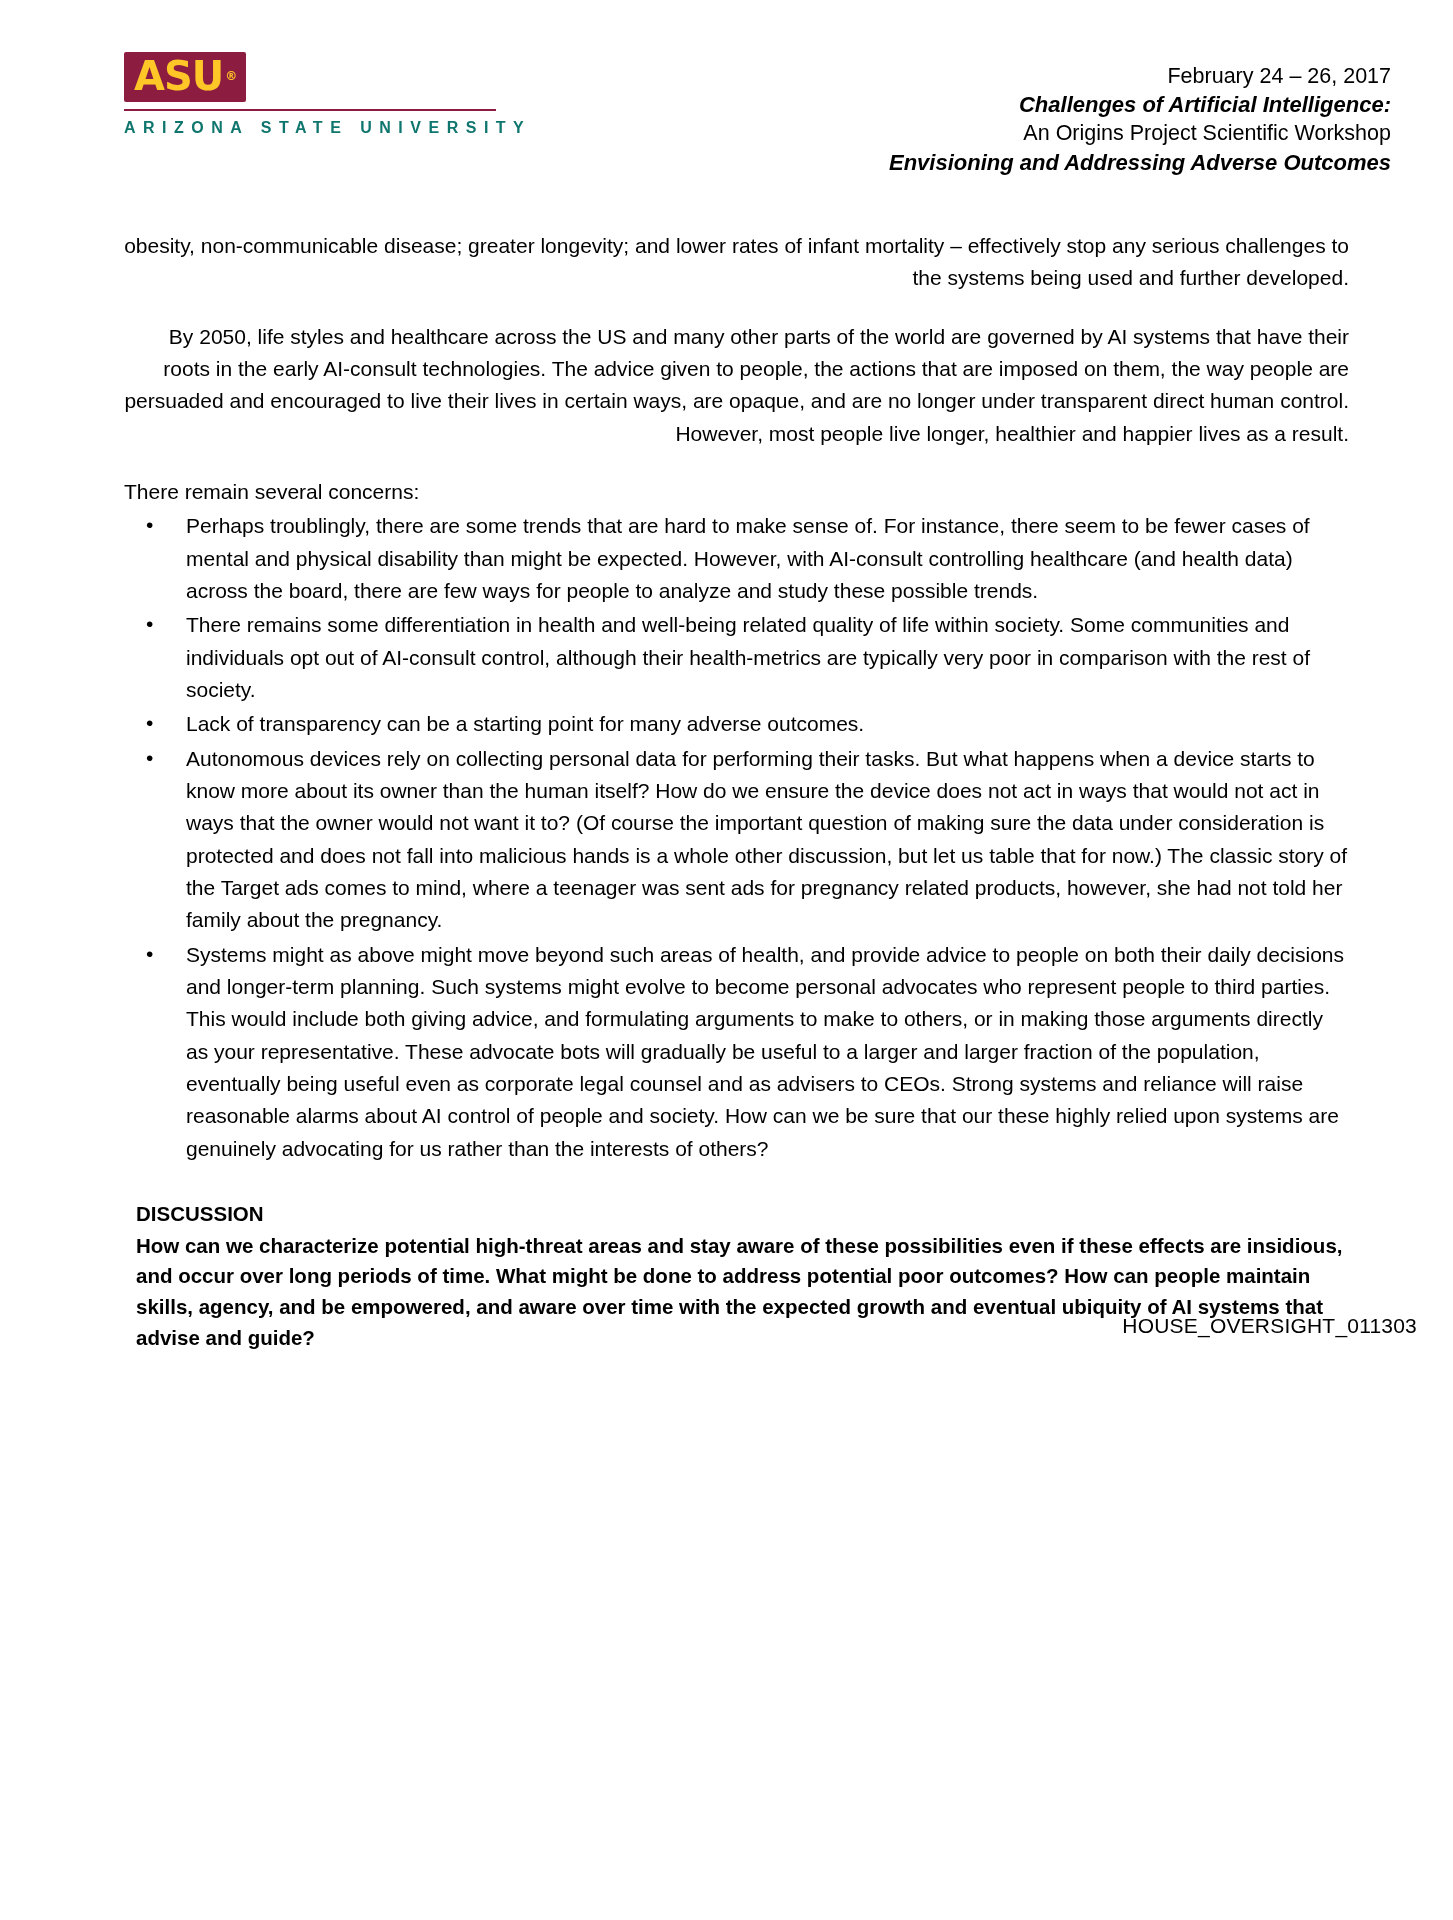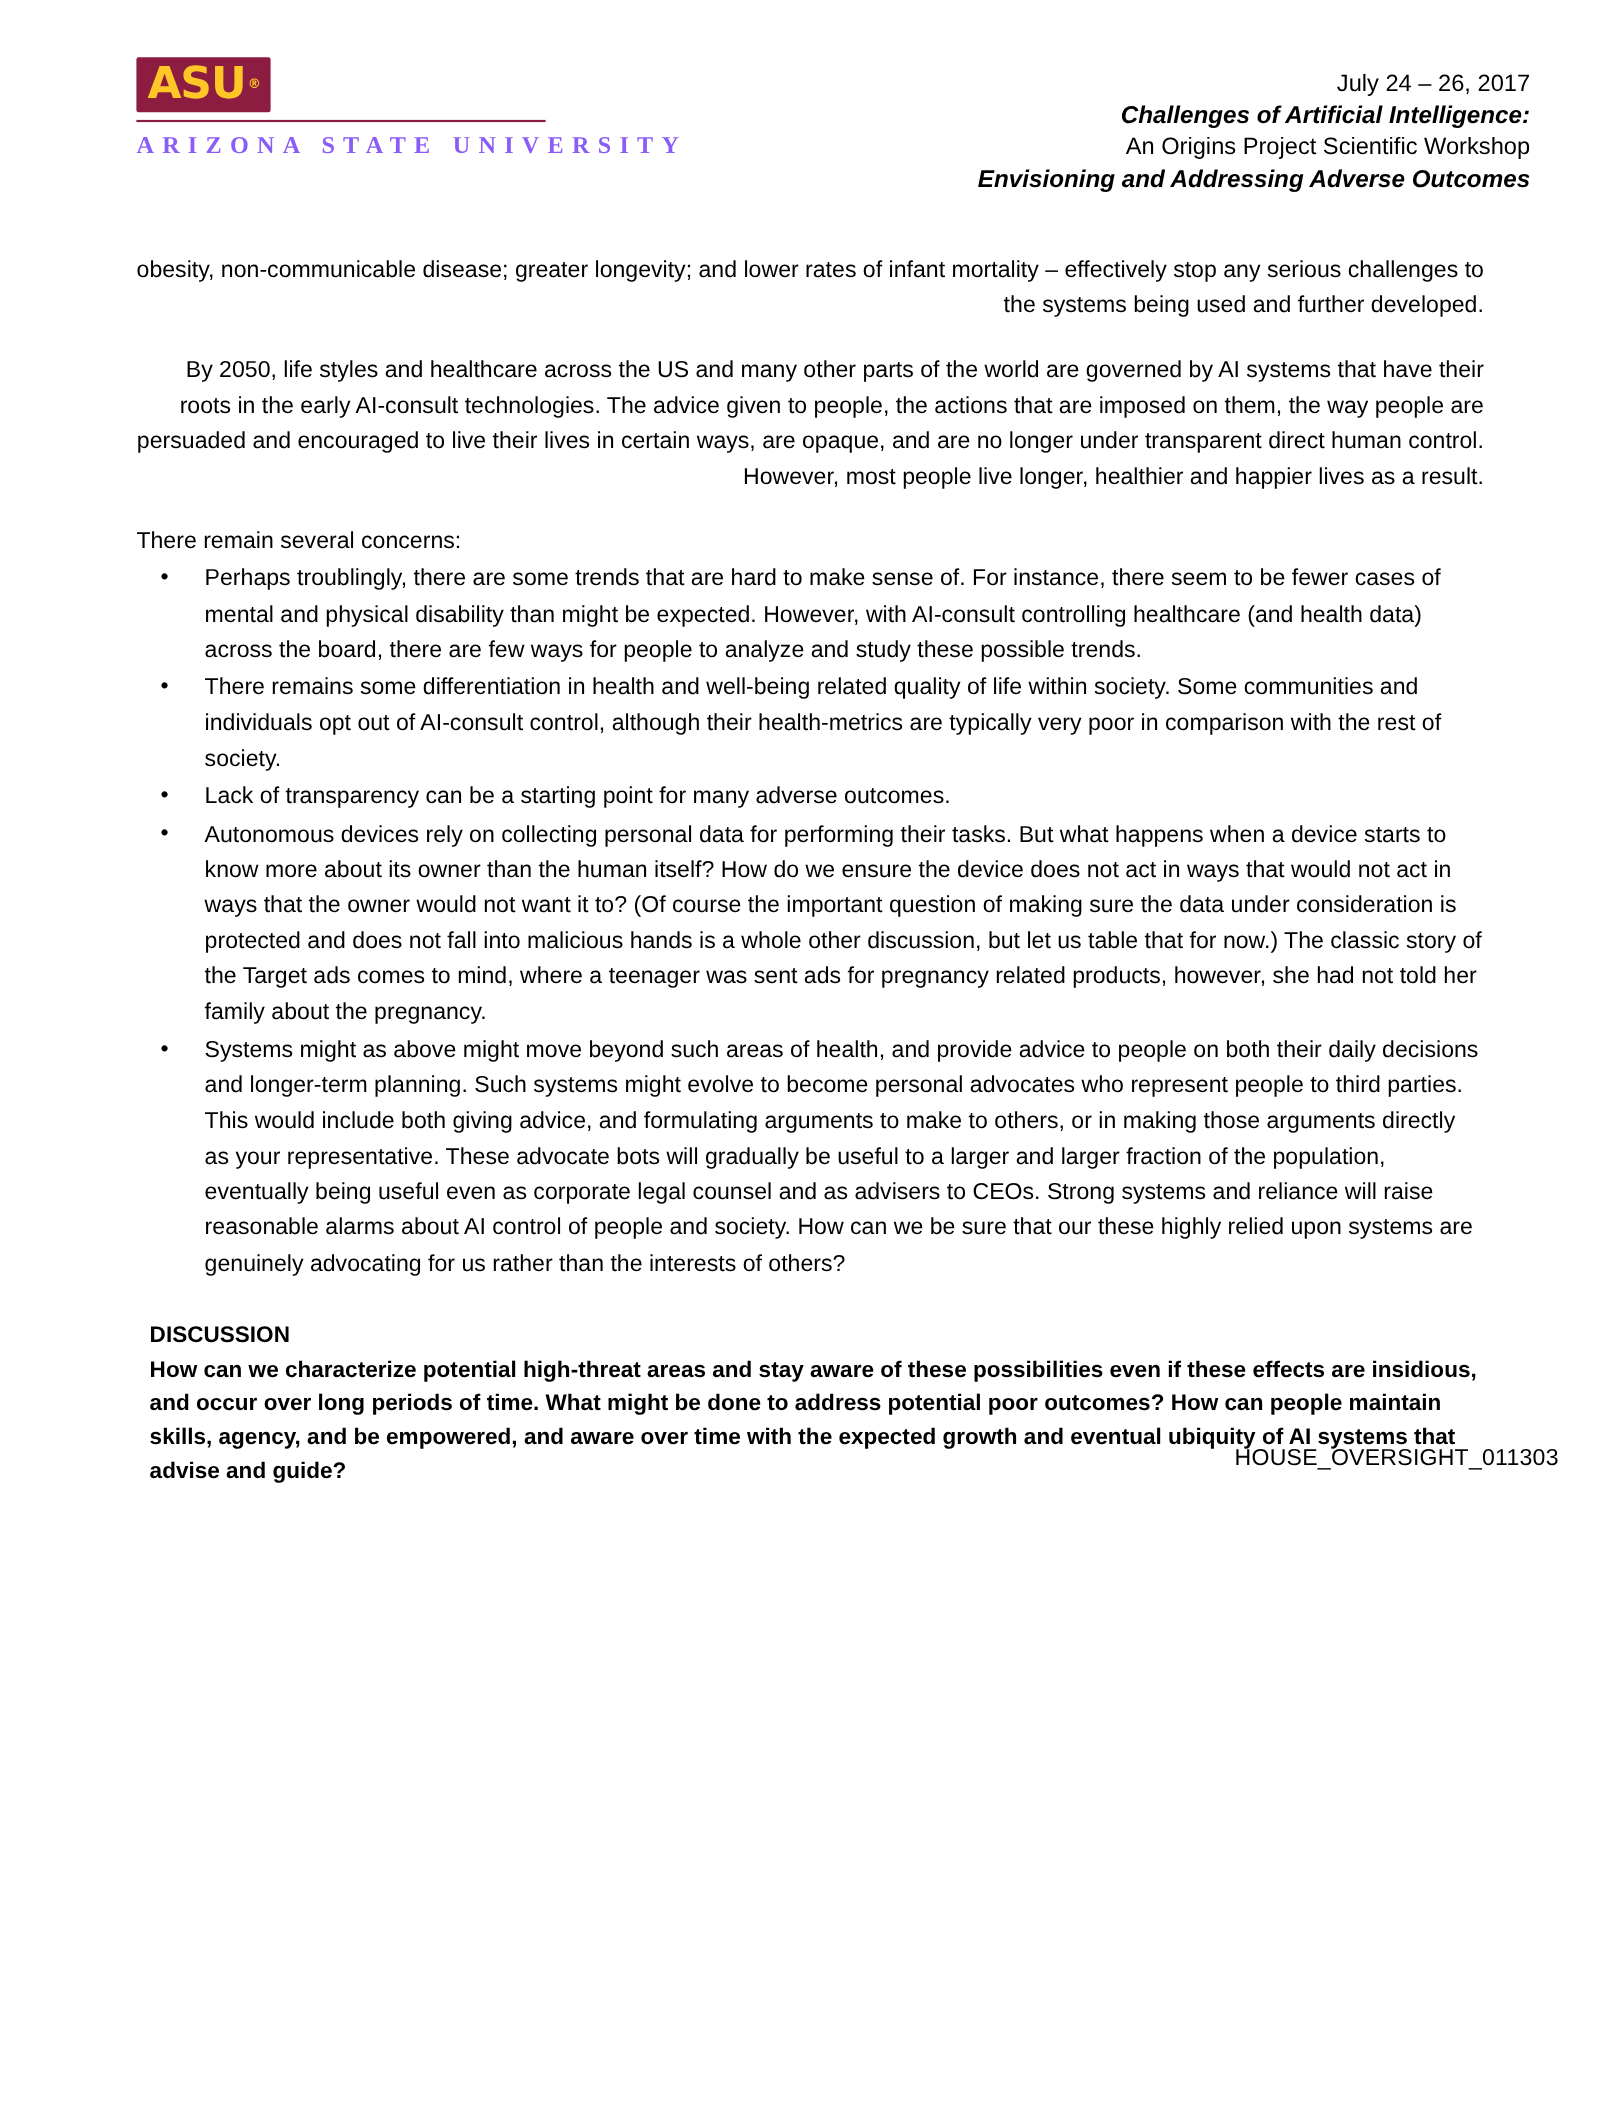--- a/index.html
+++ b/index.html
@@ -87,24 +87,24 @@
     flex-direction: column;
   }
   .rule {
     width: 372px;
     height: 2px;
     background: #8C1D40;
     margin-top: 7px;
     margin-left: 0;
   }
   .asu-name {
-    font-family: Liberation Serif, serif;
-    font-size: 22px;
+    font-family: Liberation Sans, sans-serif;
+    font-size: 16px;
     letter-spacing: 7.5px;
-    color: #8b5cf6;
+    color: #0f766e;
     margin-top: 8px;
     font-weight: bold;
   }
   .header-right {
     text-align: right;
     font-size: 21.5px;
     line-height: 1.32;
     padding-top: 10px;
   }
   .header-right .line {
@@ -191,21 +191,21 @@
         <div class="asu-mark">
           <span>ASU</span>
             <span class="reg">®</span>
         </div>
       </div>
       <div class="rule"></div>
       <div class="asu-name">ARIZONA STATE UNIVERSITY</div>
     </div>
 
     <div class="header-right">
-      <span class="line">July 24 – 26, 2017</span>
+      <span class="line">February 24 – 26, 2017</span>
       <span class="line emph">Challenges of Artificial Intelligence:</span>
       <span class="line">An Origins Project Scientific Workshop</span>
       <span class="line emph">Envisioning and Addressing Adverse Outcomes</span>
     </div>
 
   </div>
 
   <div class="content">
 
     <p class="para">obesity, non-communicable disease; greater longevity; and lower rates of infant mortality – effectively stop any serious challenges to the systems being used and further developed.</p>

